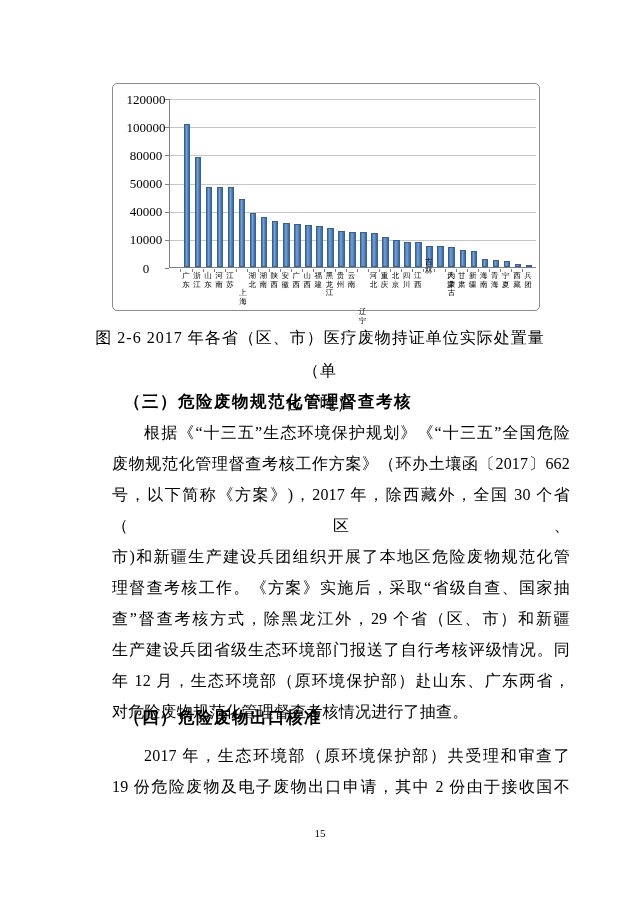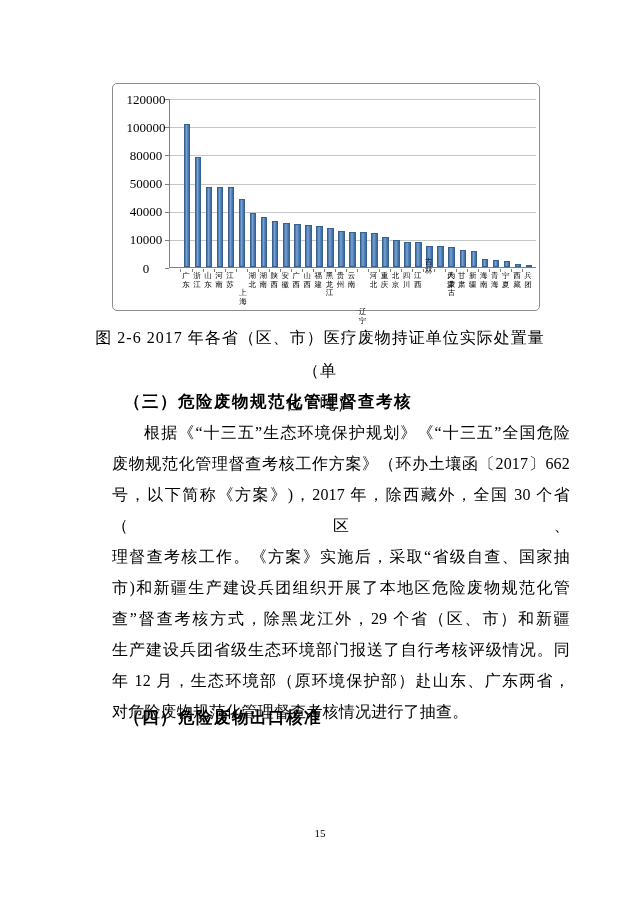--- a/index.html
+++ b/index.html
@@ -194,24 +194,28 @@
   <div class="caption">
     <div>图 2-6 2017 年各省（区、市）医疗废物持证单位实际处置量（单</div>
     <div>位：吨）</div>
   </div>
 
   <div class="heading" id="heading-1">（三）危险废物规范化管理督查考核</div>
   <div class="para" id="para-1">
       <div class="line first">根据《“十三五”生态环境保护规划》《“十三五”全国危险</div>
       <div class="line">废物规范化管理督查考核工作方案》（环办土壤函〔2017〕662</div>
       <div class="line">号，以下简称《方案》)，2017 年，除西藏外，全国 30 个省（区、</div>
+      <div class="line">市)和新疆生产建设兵团组织开展了本地区危险废物规范化管</div>
       <div class="line">理督查考核工作。《方案》实施后，采取“省级自查、国家抽</div>
-      <div class="line">市)和新疆生产建设兵团组织开展了本地区危险废物规范化管</div>
       <div class="line">查”督查考核方式，除黑龙江外，29 个省（区、市）和新疆</div>
       <div class="line">生产建设兵团省级生态环境部门报送了自行考核评级情况。同</div>
       <div class="line">年 12 月，生态环境部（原环境保护部）赴山东、广东两省，</div>
       <div class="line short">对危险废物规范化管理督查考核情况进行了抽查。</div>
     </div>
 
   <div class="heading" id="heading-2">（四）危险废物出口核准</div>
+  <div class="para" id="para-2">
+      <div class="line first">2017 年，生态环境部（原环境保护部）共受理和审查了</div>
+      <div class="line">19 份危险废物及电子废物出口申请，其中 2 份由于接收国不</div>
+    </div>
 
   <div class="page-number">15</div>
 </div>
 
 </body></html>

